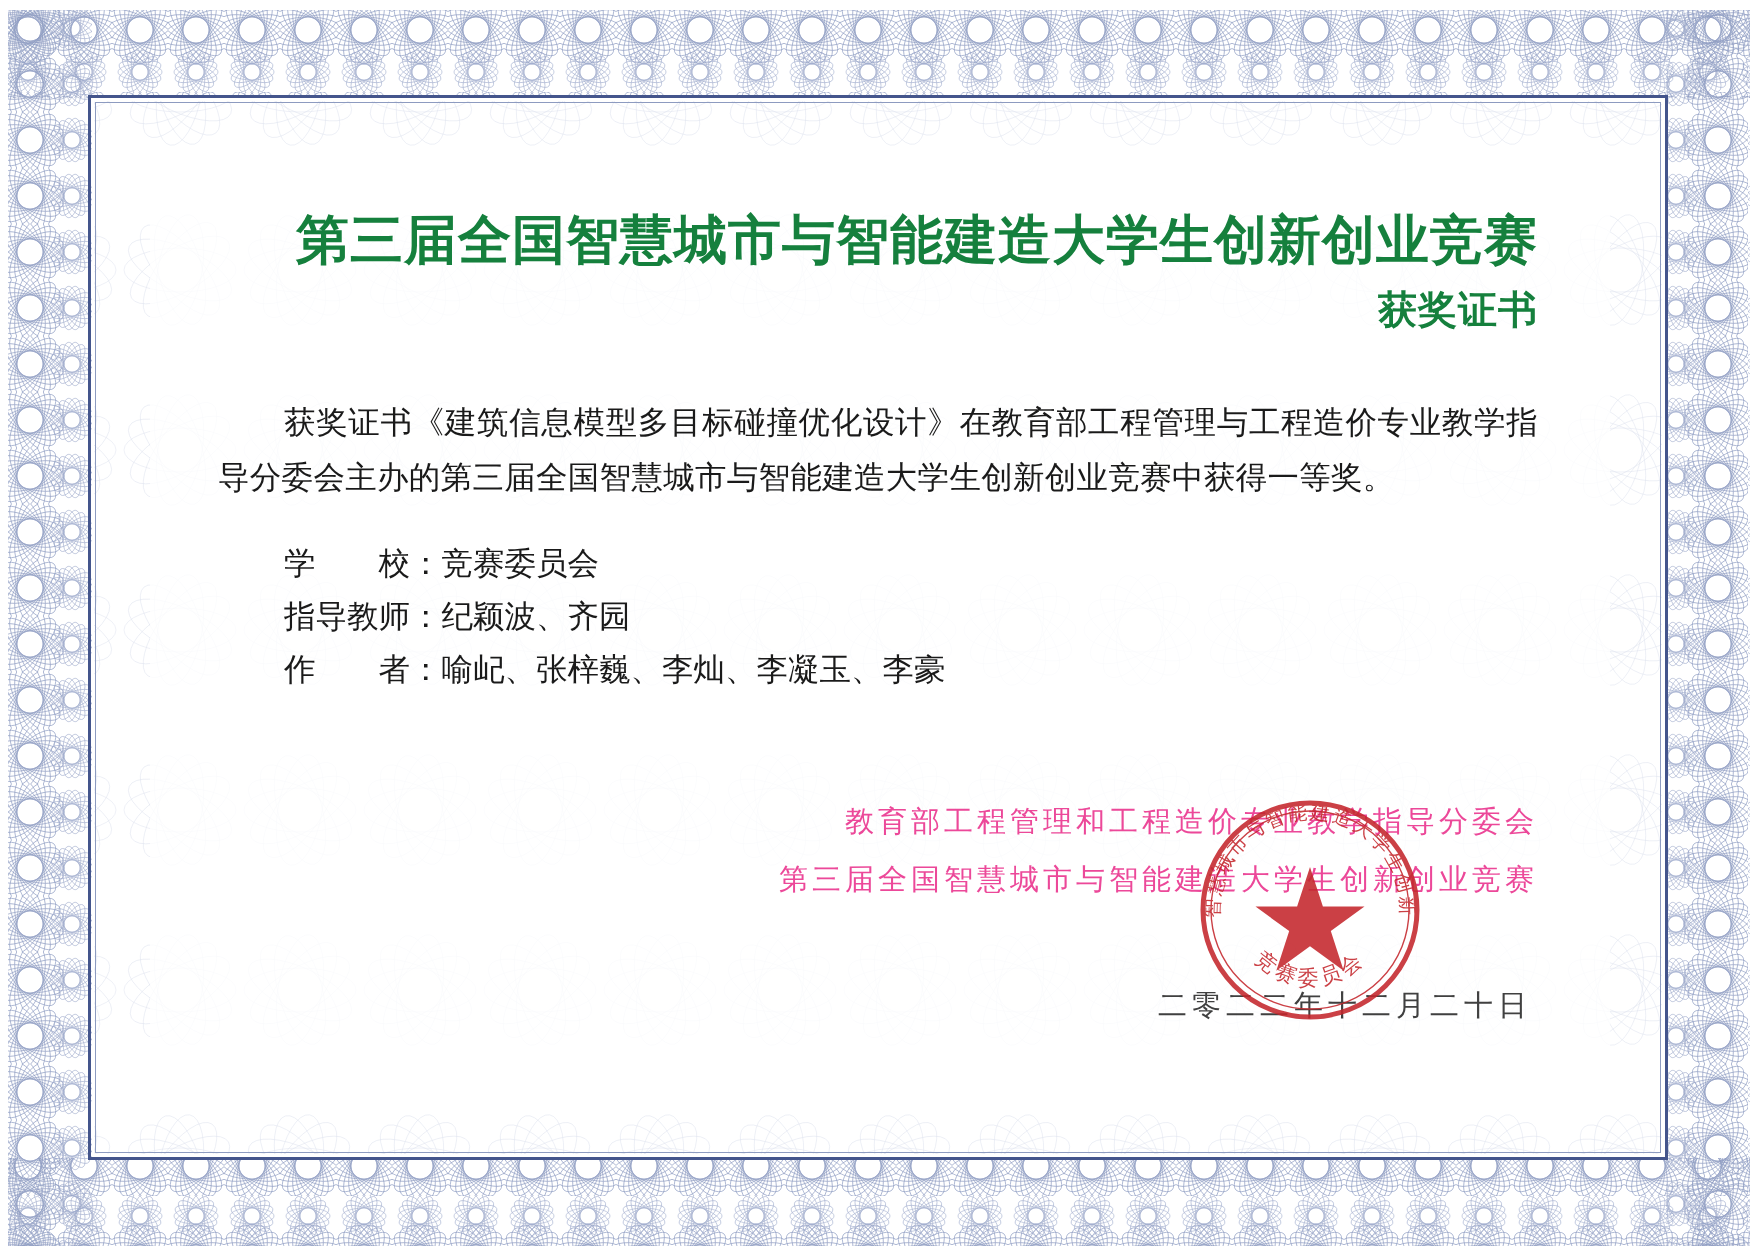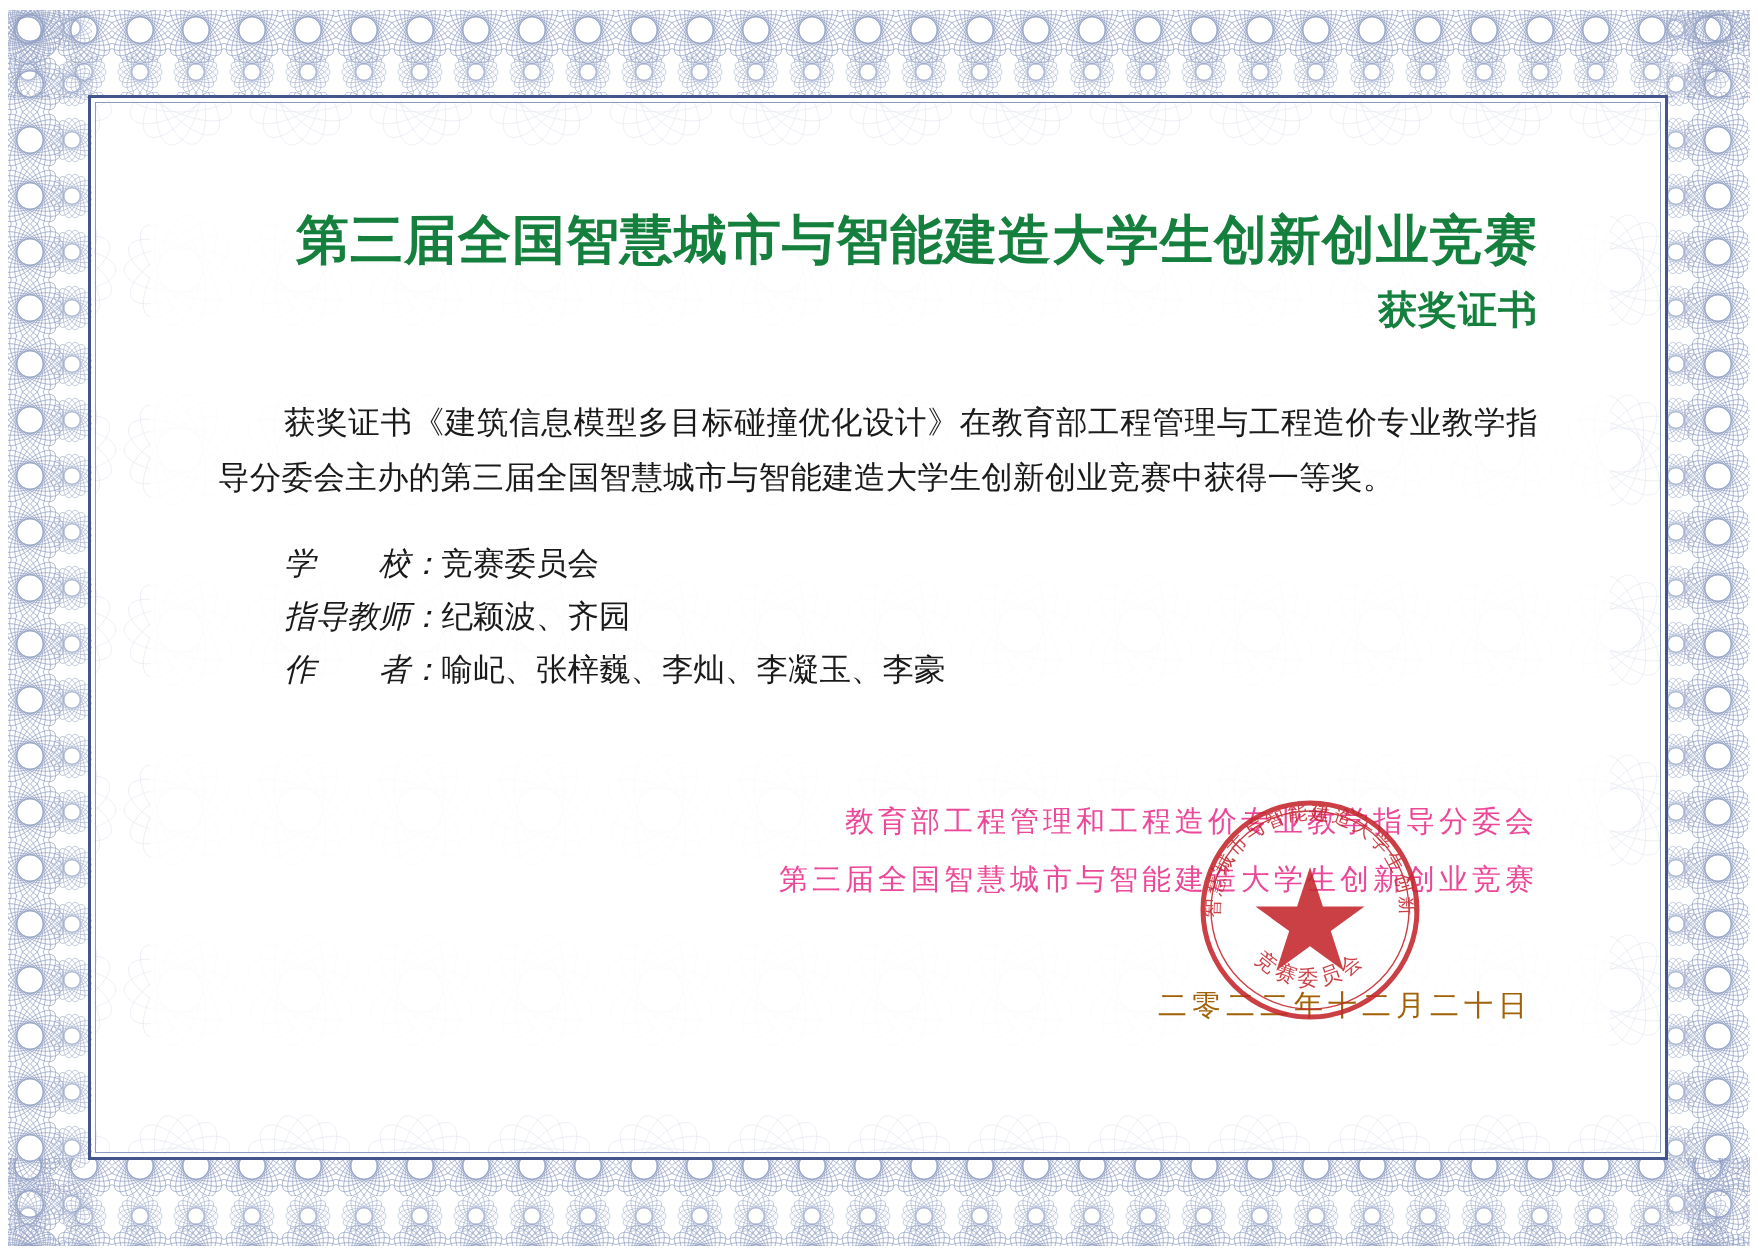--- a/index.html
+++ b/index.html
@@ -93,41 +93,40 @@
     font-size: 31.5px;
     line-height: 53px;
     color: #1a1a1a;
     padding-left: 66px;
   }
   .field-row {
     white-space: nowrap;
   }
   .field-label {
     display: inline-block;
-    font-style: italic;
   }
   .field-label .sp {
     display: inline-block;
     width: 63px;
   }
 
   .signers {
     margin-top: 96px;
     text-align: right;
     font-size: 29px;
     line-height: 58px;
     color: #ec4899;
     letter-spacing: 4px;
   }
 
   .date-line {
     margin-top: 78px;
     text-align: right;
     font-size: 29px;
-    color: #a16207;
+    color: #404040;
     letter-spacing: 5px;
     padding-right: 6px;
   }
 
   
   .seal {
     position: absolute;
     left: 1195px;
     top: 795px;
     width: 230px;

